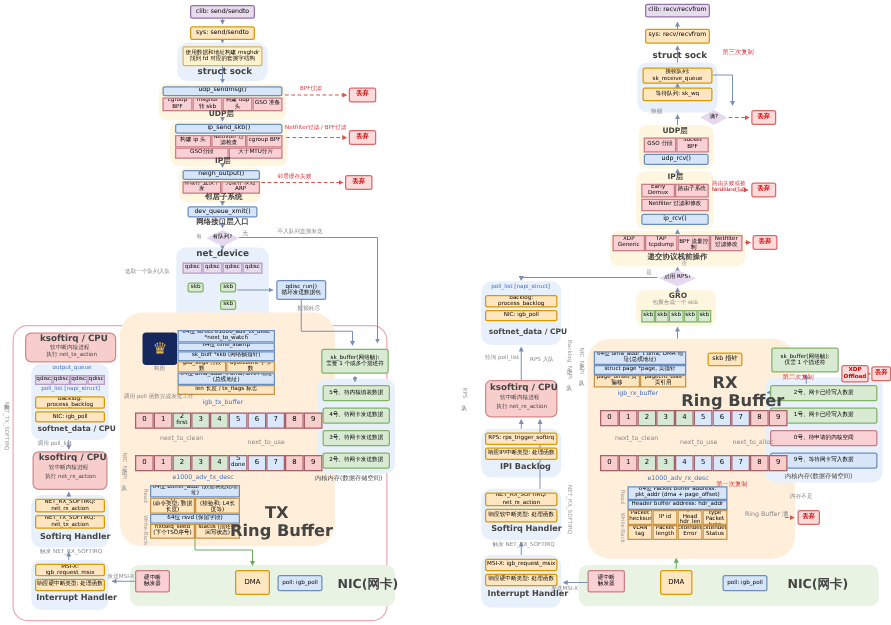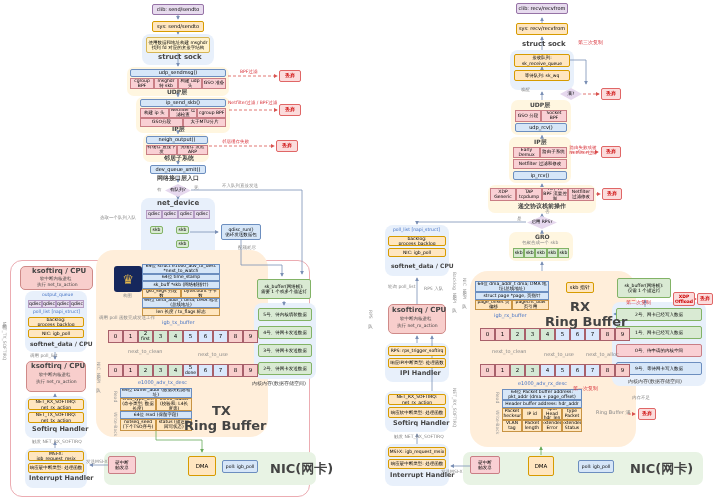--- a/index.html
+++ b/index.html
@@ -19,21 +19,21 @@
   .pinkb{background:#f9d0d4;border:1px solid #c97e85;}
   .greenb{background:#d9ead3;border:1px solid #82b366;}
   .yellowb{background:#fff2cc;border:1px solid #d6b656;}
   .redb{background:#fbdcdc;border:1px solid #e06666;color:#cc0000;font-weight:bold;}
   .lbl{position:absolute;color:#444;white-space:nowrap;z-index:11;line-height:1.1;}
   .b{font-weight:bold;}
   .blue-t{color:#4472c4;}
   .red-t{color:#d9363e;}
   .gray-t{color:#888;}
   .vert{position:absolute;writing-mode:vertical-rl;color:#999;white-space:nowrap;z-index:11;}
-  .f4{font-size:4.5px;}.f5{font-size:5px;}.f55{font-size:5.5px;}.f6{font-size:6px;}.f65{font-size:6.5px;}.f7{font-size:7px;}.f8{font-size:13px;}.f13{font-size:13px;}
+  .f4{font-size:4.5px;}.f5{font-size:5px;}.f55{font-size:5.5px;}.f6{font-size:6px;}.f65{font-size:6.5px;}.f7{font-size:7px;}.f8{font-size:10px;}.f13{font-size:13px;}
   .cells{position:absolute;display:flex;z-index:10;}
   .cells>div{flex:1;display:flex;flex-direction:column;align-items:center;justify-content:center;text-align:center;line-height:1.05;overflow:hidden;box-sizing:border-box;}
   .cp{background:#f9d0d4;border:0.5px solid #c97e85;}
   .cl{background:#e7dbee;border:0.5px solid #b59dc4;}
   .cg{background:#d9ead3;border:0.5px solid #82b366;}
   .rc{width:15px;height:13px;border:0.5px solid #a8606a;display:flex;flex-direction:column;align-items:center;justify-content:center;font-size:5.5px;box-sizing:border-box;line-height:1;}
   .rc-r{background:#f8cecc;}.rc-g{background:#d5e8d4;}.rc-b{background:#dae8fc;}
   .dia{position:absolute;background:#e6d8ee;display:flex;align-items:center;justify-content:center;text-align:center;clip-path:polygon(50% 0,100% 50%,50% 100%,0 50%);z-index:10;line-height:1;}
   .struct{position:absolute;box-sizing:border-box;z-index:10;background:#fff;}
   .sr{display:flex;box-sizing:border-box;}
@@ -669,21 +669,21 @@
   <div class="lbl b f7" style="left:392px;top:307px;">ksoftirq / CPU</div>
   <div class="lbl f4" style="left:400px;top:317px;">软中断内核进程</div>
   <div class="lbl f4" style="left:397px;top:324px;">执行 net_rx_action</div>
 
   <div class="box orangeb f4" style="left:388px;top:346px;width:58px;height:10px;">
       <span>RPS: rps_trigger_softirq</span>
     </div>
   <div class="box orangeb f4" style="left:388px;top:358px;width:58px;height:10px;">
       <span>响应IPI中断类型: 处理函数</span>
     </div>
-  <div class="lbl b f65" style="left:400px;top:370px;">IPI Handler</div>
+  <div class="lbl b f65" style="left:400px;top:370px;">IPI Backlog</div>
 
   <div class="box orangeb f4" style="left:388px;top:394px;width:58px;height:11px;">
       <span>NET_RX_SOFTIRQ: net_rx_action</span>
     </div>
   <div class="box orangeb f4" style="left:388px;top:407px;width:58px;height:11px;">
       <span>响应软中断类型: 处理函数</span>
     </div>
   <div class="lbl b f65" style="left:393px;top:420px;">Softirq Handler</div>
   <div class="lbl f4 gray-t" style="left:394px;top:435px;">触发 NET_RX_SOFTIRQ</div>
 

